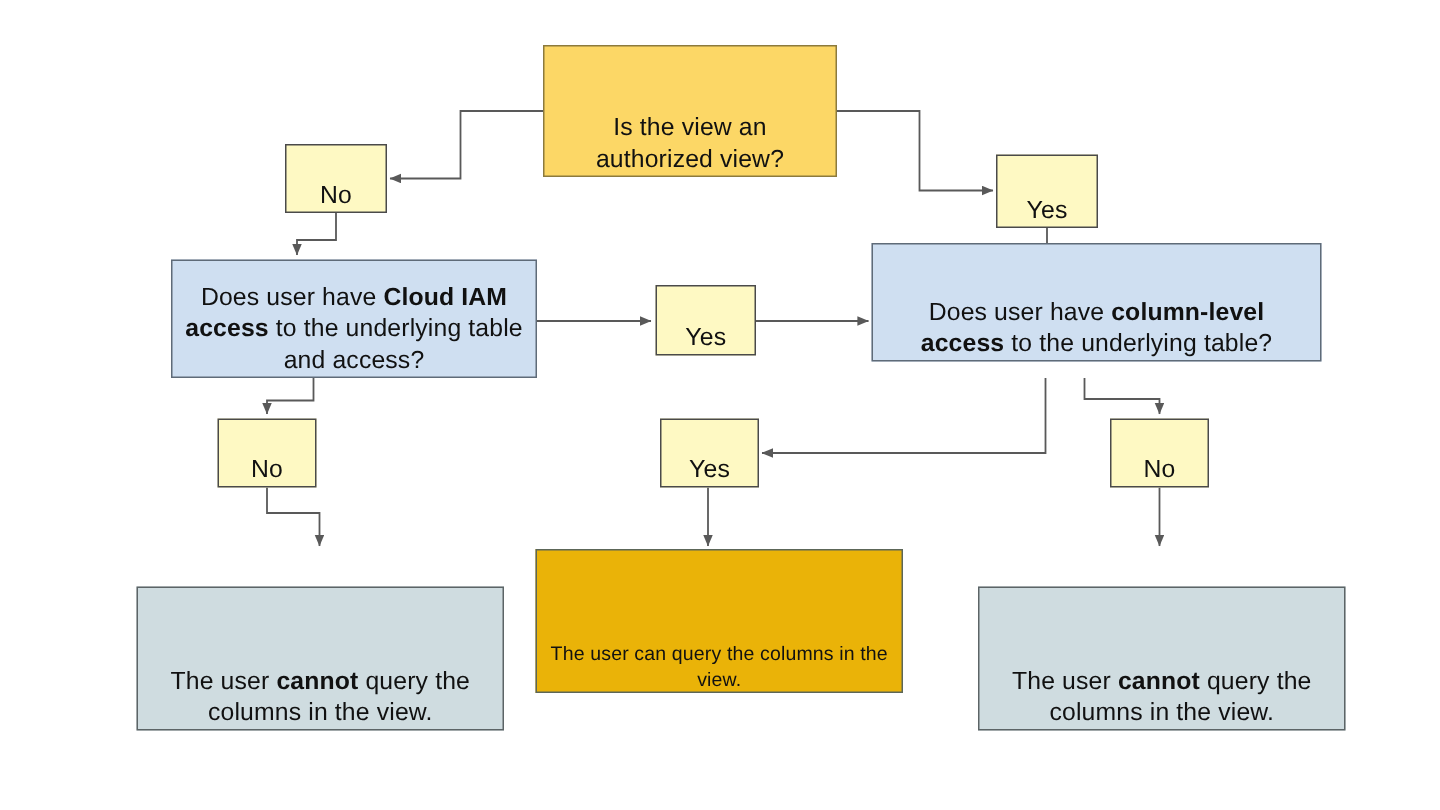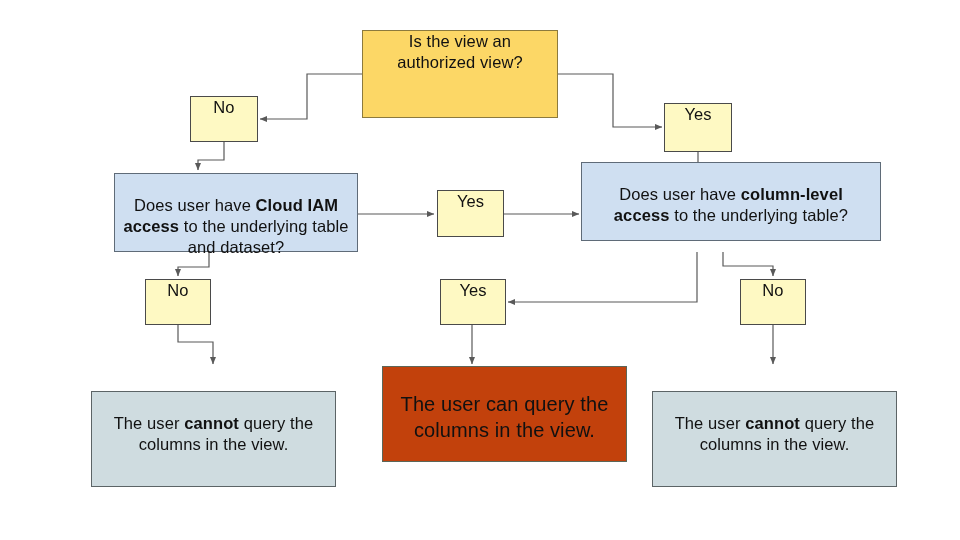--- a/index.html
+++ b/index.html
@@ -18,21 +18,21 @@
   }
   svg.wires{
     position:absolute;left:0;top:0;
     width:960px;height:540px;
     pointer-events:none;
   }
   .node{
     position:absolute;
     box-sizing:border-box;
     display:flex;
-    align-items:flex-start;
+    align-items:flex-end;
     justify-content:center;
     text-align:center;
     border:1px solid #595959;
     color:#111111;
     line-height:1.27;
     letter-spacing:0.1px;
   }
   .decision-yellow{
     background:#fcd766;
     border-color:#8c7a3d;
@@ -43,24 +43,23 @@
     border-color:#5f6b78;
     font-size:16.5px;
   }
   .outcome-gray{
     background:#cfdce0;
     border-color:#5c6466;
     font-size:16.5px;
     margin-top:25px;
   }
   .outcome-green{
-    background:#c2410c;
+    background:#eab308;
     border-color:#5c6658;
-    font-size:20px;
-    margin-left:25px;
+    font-size:13px;
   }
   .label-box{
     background:#fef9c3;
     border-color:#4a4a4a;
     font-size:16.5px;
   }
   .node .txt{
     display:block;
     padding:0 8px;
     white-space:pre-line;
@@ -101,21 +100,21 @@
   <div class="node label-box" style="left:190px;top:96px;width:68px;height:46px;">
     <span class="txt">No</span>
   </div>
 
   <div class="node label-box" style="left:664px;top:103px;width:68px;height:49px;">
     <span class="txt">Yes</span>
   </div>
 
   <div class="node decision-blue" style="left:114px;top:173px;width:244px;height:79px;">
     <span class="txt">
-      <span>Does user have </span><b>Cloud IAM access</b><span> to the underlying table and dataset?</span>
+      <span>Does user have </span><b>Cloud IAM access</b><span> to the underlying table and access?</span>
     </span>
   </div>
 
   <div class="node label-box" style="left:437px;top:190px;width:67px;height:47px;">
     <span class="txt">Yes</span>
   </div>
 
   <div class="node decision-blue" style="left:581px;top:162px;width:300px;height:79px;">
     <span class="txt">
       <span>Does user have </span><b>column-level access</b><span> to the underlying table?</span>

